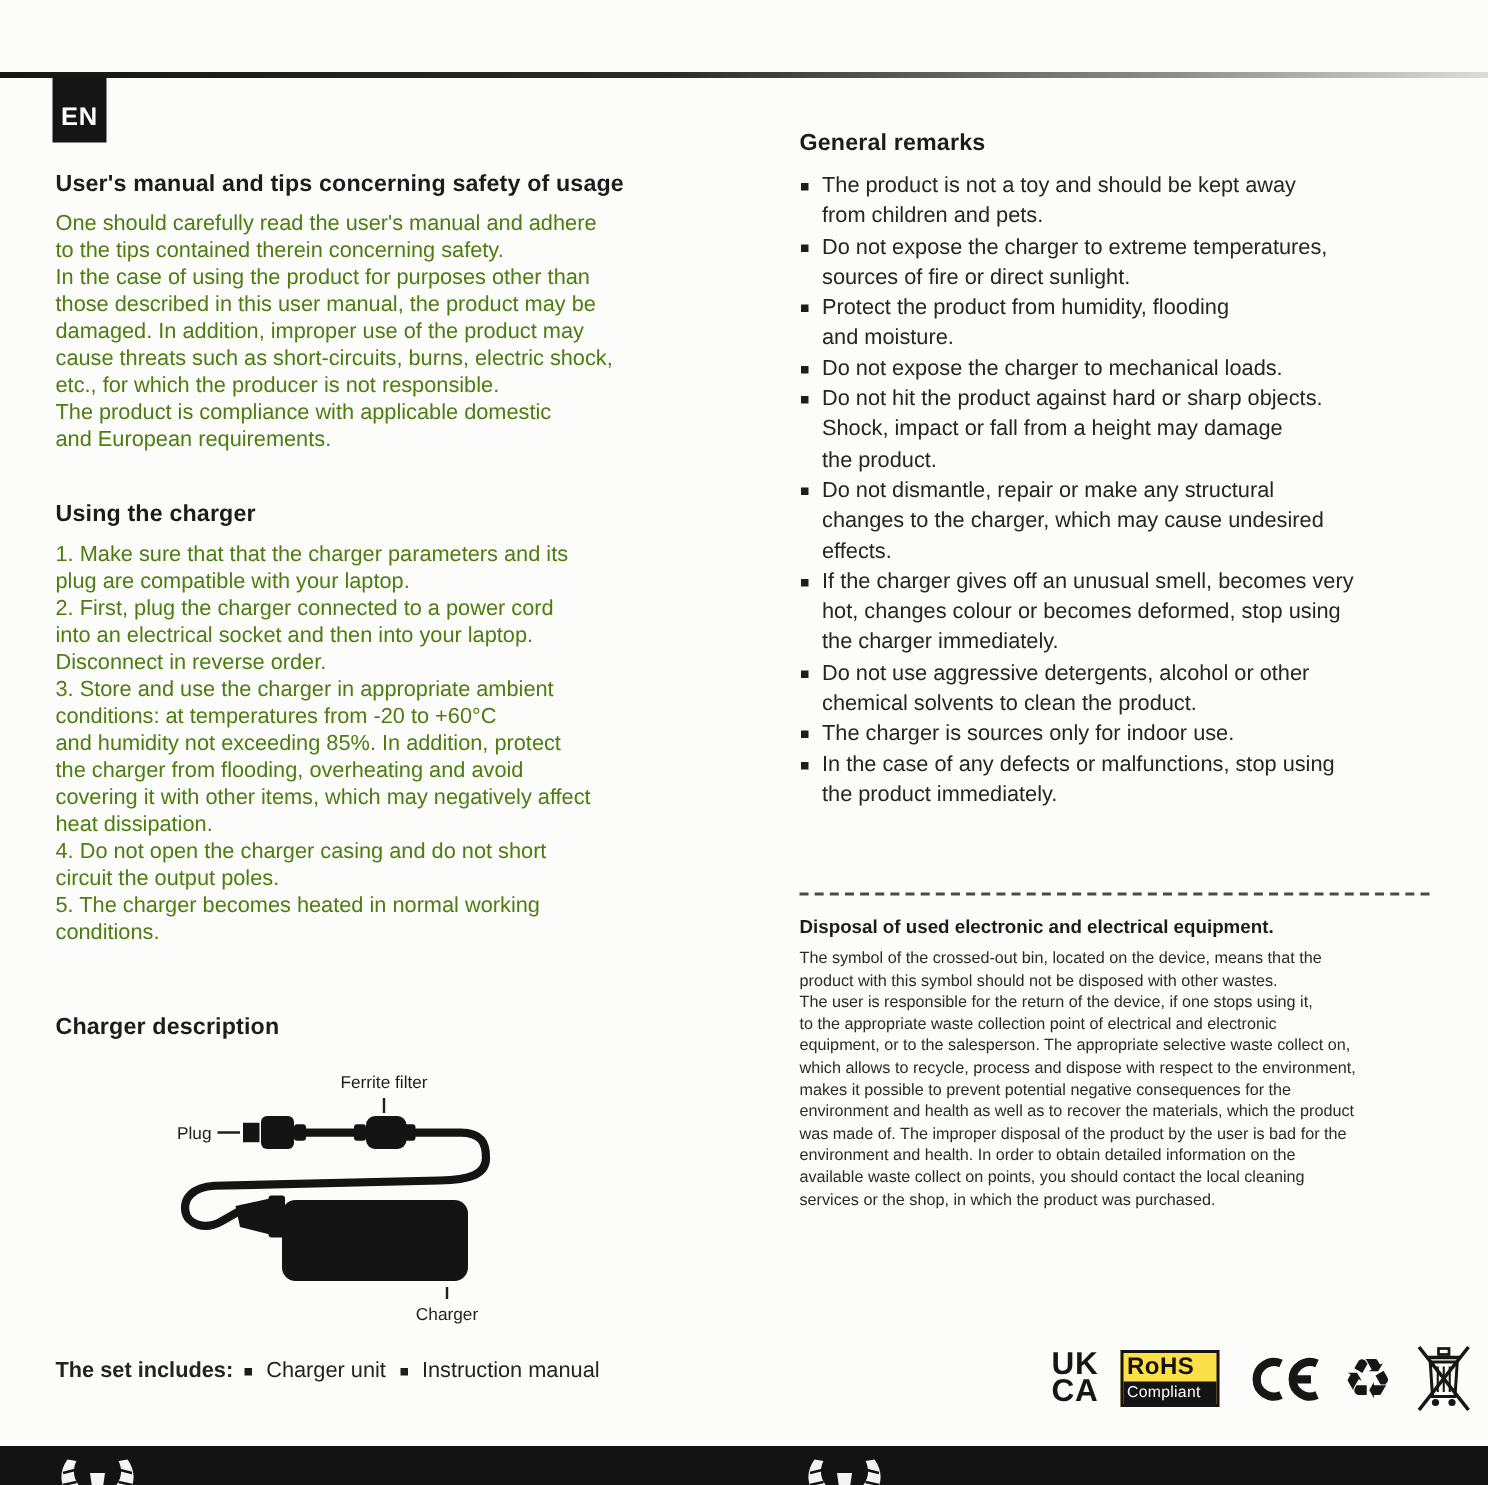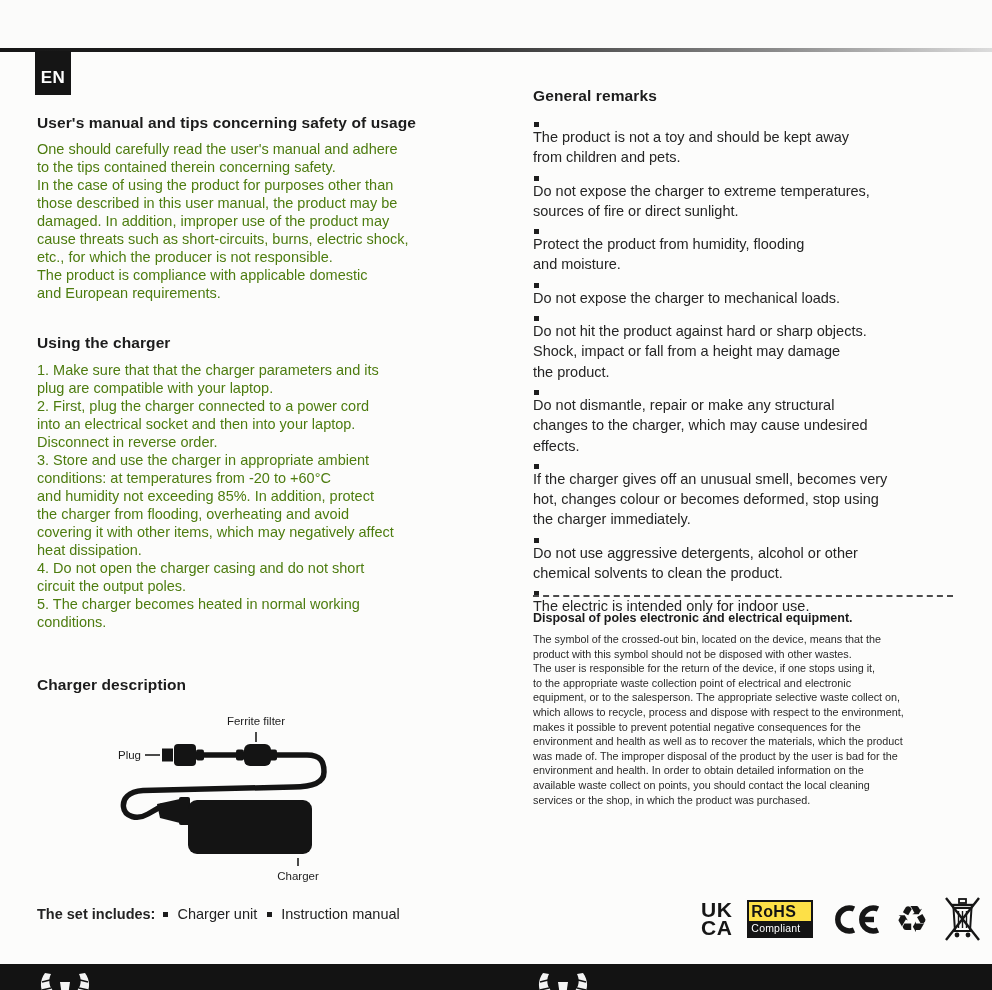--- a/index.html
+++ b/index.html
@@ -27,21 +27,21 @@
   }
 
   .h-main { position:absolute; font-size:15.5px; font-weight:bold; color:#1c1c1c; letter-spacing:0.1px; }
   .body-text {
     position:absolute; font-size:14.5px; line-height:18px;
     white-space:pre-line; color:#4d7c0f;
   }
 
   
   .bullets { position:absolute; left:0; width:424px; }
-  .bullet-row { display:flex; align-items:flex-start;flex-direction:column; }
+  .bullet-row { display:flex; align-items:flex-start; }
   .bullet-mark {
     flex:0 0 auto; width:5px; height:5px; background:#1d1d1d;
     margin:8px 9px 0 1px;
   }
   .bullet-text { font-size:14.5px; line-height:20.3px; white-space:pre-line; color:#252525; }
 
   .dashed-sep {
     position:absolute; width:420px; border:0;
     border-top:2px dashed #4a4a4a;
   }
@@ -208,27 +208,32 @@
 hot, changes colour or becomes deformed, stop using
 the charger immediately.</span>
       </div>
     <div class="bullet-row">
         <span class="bullet-mark"></span>
         <span class="bullet-text">Do not use aggressive detergents, alcohol or other
 chemical solvents to clean the product.</span>
       </div>
     <div class="bullet-row">
         <span class="bullet-mark"></span>
-        <span class="bullet-text">The electric is intended only for indoor use.</span>
+        <span class="bullet-text">The charger is sources only for indoor use.</span>
+      </div>
+    <div class="bullet-row">
+        <span class="bullet-mark"></span>
+        <span class="bullet-text">In the case of any defects or malfunctions, stop using
+the product immediately.</span>
       </div>
   </div>
 
   <hr class="dashed-sep" style="left:533px; top:547px;">
 
-  <div class="disposal-heading" style="left:533px; top:563px;">Disposal of poles electronic and electrical equipment.</div>
+  <div class="disposal-heading" style="left:533px; top:563px;">Disposal of used electronic and electrical equipment.</div>
 
   <div class="disposal-body" style="left:533px; top:584px;">The symbol of the crossed-out bin, located on the device, means that the
 product with this symbol should not be disposed with other wastes.
 The user is responsible for the return of the device, if one stops using it,
 to the appropriate waste collection point of electrical and electronic
 equipment, or to the salesperson. The appropriate selective waste collect on,
 which allows to recycle, process and dispose with respect to the environment,
 makes it possible to prevent potential negative consequences for the
 environment and health as well as to recover the materials, which the product
 was made of. The improper disposal of the product by the user is bad for the

